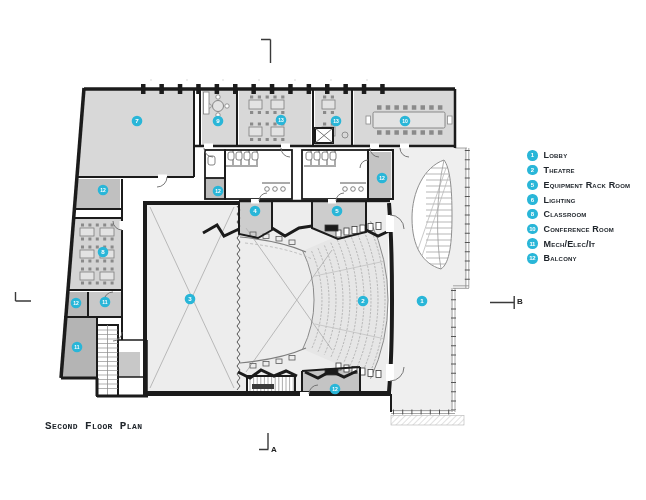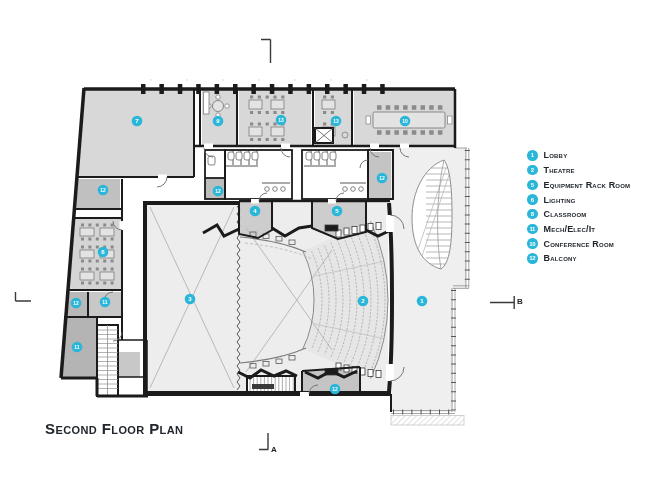--- a/index.html
+++ b/index.html
@@ -1,22 +1,22 @@
 <!DOCTYPE html>
 <html style="--accent: #29b6d8;"><head>
 <meta charset="utf-8">
 <style>
   html,body{margin:0;padding:0;background:#fff;}
   body{width:646px;height:500px;position:relative;overflow:hidden;
        font-family:"Liberation Sans",sans-serif;}
   #stage-area{position:absolute;inset:0;}
   svg{position:absolute;left:0;top:0;}
   svg text{font-family:"Liberation Sans",sans-serif;}
-  .plan-title{position:absolute;left:45px;top:420px;font-size:15px;font-weight:700;
-      color:#20262c;font-variant-caps:small-caps;letter-spacing:.4px;}
+  .plan-title{position:absolute;left:45px;top:420px;font-size:11px;font-weight:700;
+      color:#20262c;font-variant-caps:small-caps;letter-spacing:.4px;font-family:Liberation Mono, monospace;}
   .legend{position:absolute;left:527px;top:148px;}
   .legend-row{display:flex;align-items:center;gap:6px;height:14.73px;}
   .legend-badge{flex:0 0 auto;width:10.5px;height:10.5px;border-radius:50%;
       background:var(--accent,#29b6d8);color:#fff;font-size:6px;font-weight:700;
       display:flex;align-items:center;justify-content:center;letter-spacing:-.3px;}
   .legend-label{font-size:9px;font-weight:700;color:#20262c;
       font-variant-caps:small-caps;letter-spacing:.2px;white-space:nowrap;}
   .section-letter{position:absolute;font-size:8px;font-weight:700;color:#222;}
   .letter-a{left:271px;top:445px;}
   .letter-b{left:517px;top:297px;}
@@ -393,29 +393,29 @@
   </div>
 
 
   <div class="legend-row">
     <span class="legend-badge">8</span>
     <span class="legend-label">Classroom</span>
   </div>
 
 
   <div class="legend-row">
+    <span class="legend-badge">10</span>
+    <span class="legend-label">Conference Room</span>
+  </div>
+
+  <div class="legend-row">
     <span class="legend-badge">11</span>
     <span class="legend-label">Mech/Elec/It</span>
   </div>
 
   <div class="legend-row">
-    <span class="legend-badge">10</span>
-    <span class="legend-label">Conference Room</span>
-  </div>
-
-  <div class="legend-row">
     <span class="legend-badge">12</span>
     <span class="legend-label">Balcony</span>
   </div>
 
 </div>
 
 </div>
 
 </body></html>

